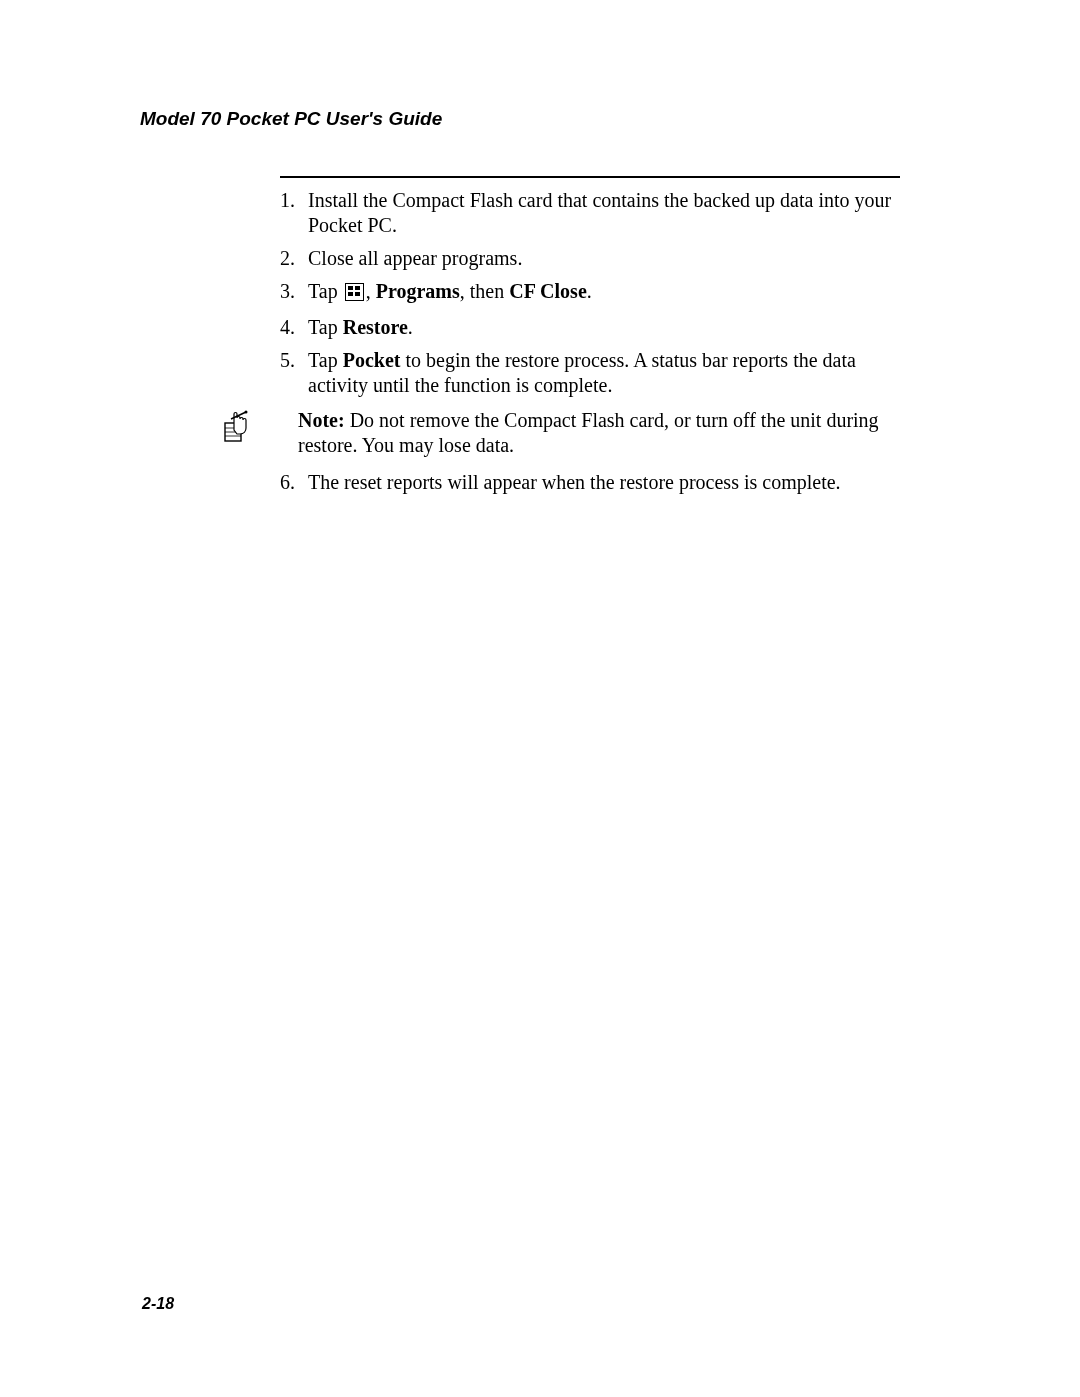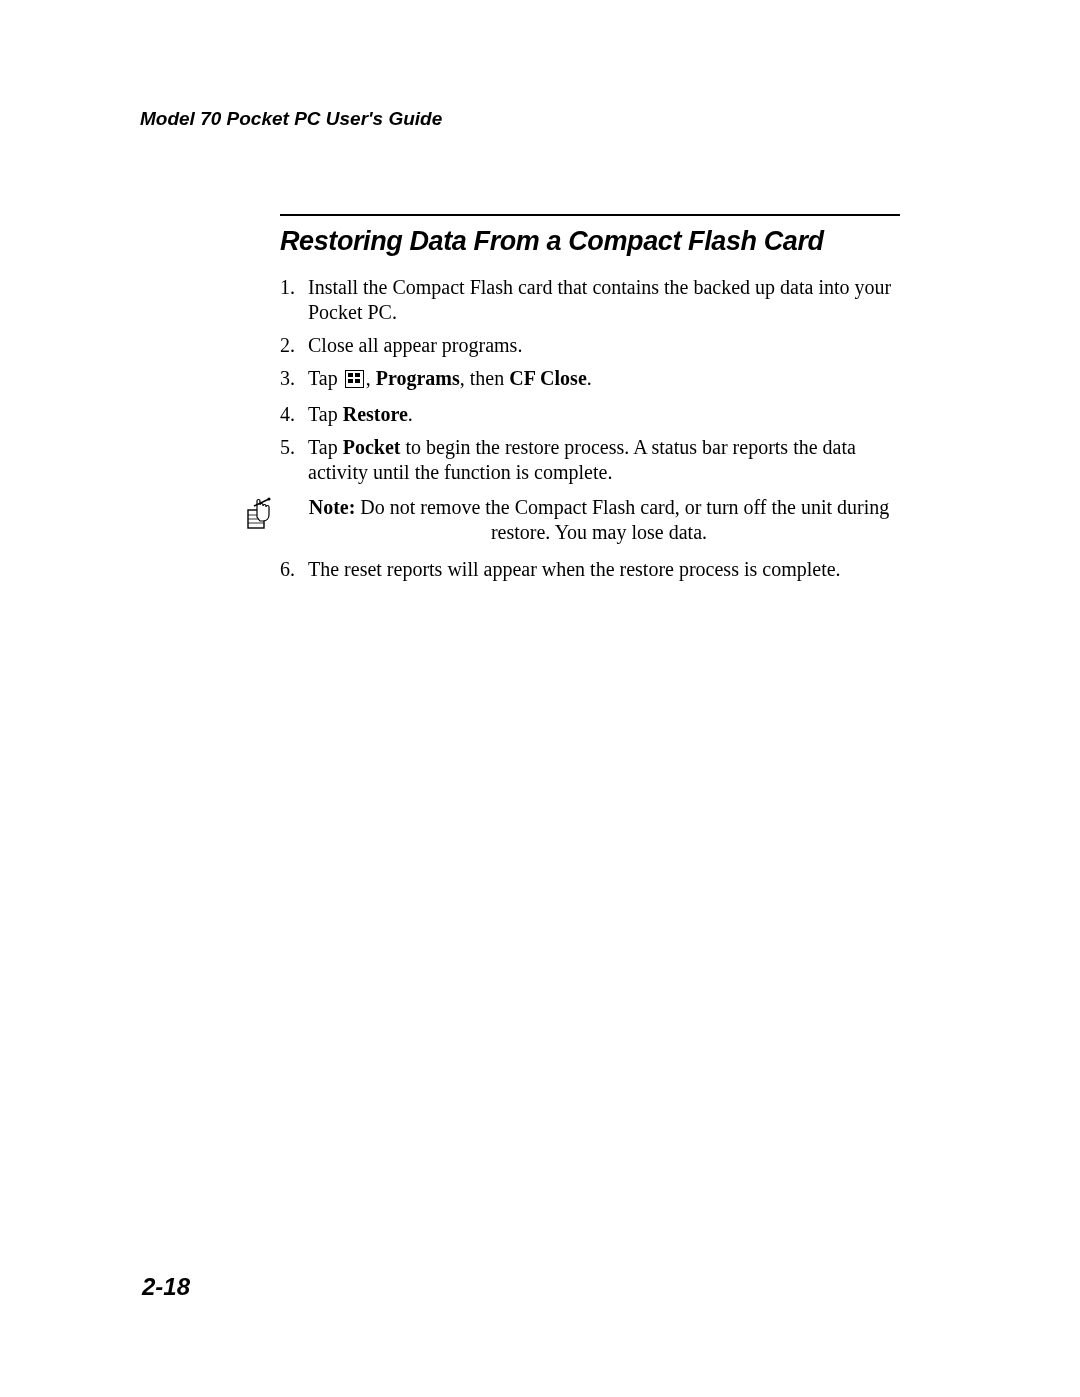--- a/index.html
+++ b/index.html
@@ -16,21 +16,21 @@
       color: #000;
     }
     .page {
       padding: 108px 180px 0 140px;
     }
     .running-header {
       font-family: Arial, Helvetica, sans-serif;
       font-weight: bold;
       font-style: italic;
       font-size: 19px;
-      margin-bottom: 84px;
+      margin-bottom: 46px;
     }
     .section-rule {
       margin-left: 140px;
       border: none;
       border-top: 2.5px solid #000;
       margin-bottom: 10px;
     }
     .section-title {
       margin-left: 140px;
       font-family: Arial, Helvetica, sans-serif;
@@ -64,50 +64,48 @@
       vertical-align: -3px;
       margin: 0 2px;
     }
     .note-row {
       display: flex;
       margin-left: 82px;
       margin-top: 10px;
       margin-bottom: 12px;
       font-size: 20px;
       line-height: 1.25;
-      text-align: center;
     }
     .note-icon-cell {
       width: 76px;
       flex-shrink: 0;
       padding-top: 2px;
     }
     .note-body {
       flex: 1;
     }
     .page-number {
       position: absolute;
       left: 142px;
-      bottom: 96px;
+      bottom: 84px;
       font-family: Arial, Helvetica, sans-serif;
       font-weight: bold;
       font-style: italic;
-      font-size: 24px;
+      font-size: 16px;
       margin-top: 16px;
     }
   </style>
 </head>
 <body>
 
 <div class="page">
 
   <div class="running-header">Model 70 Pocket PC User's Guide</div>
 
   <hr class="section-rule">
-  <h2 class="section-title">Restoring Data From a Compact Flash Card</h2>
 
   <div class="content">
 
     <div class="step">
       <div class="step-num">1.</div>
       <div class="step-body">Install the Compact Flash card that contains the backed up data into your Pocket PC.</div>
     </div>
 
     <div class="step">
       <div class="step-num">2.</div>

